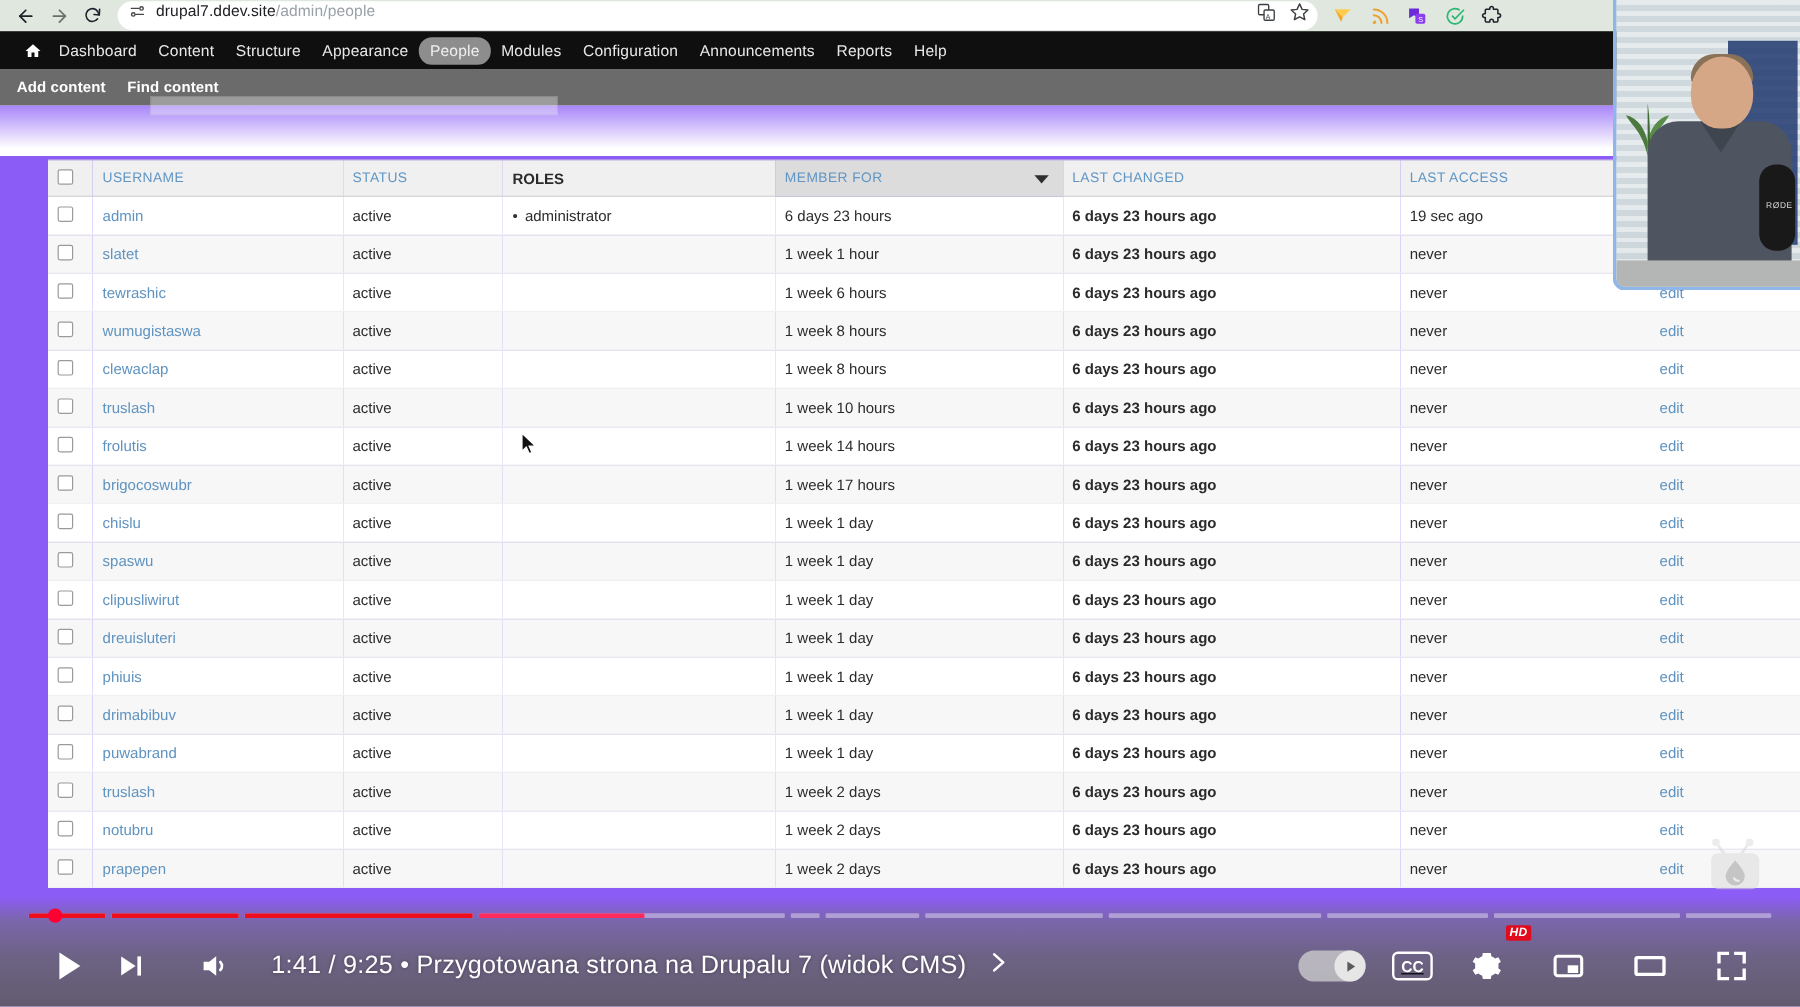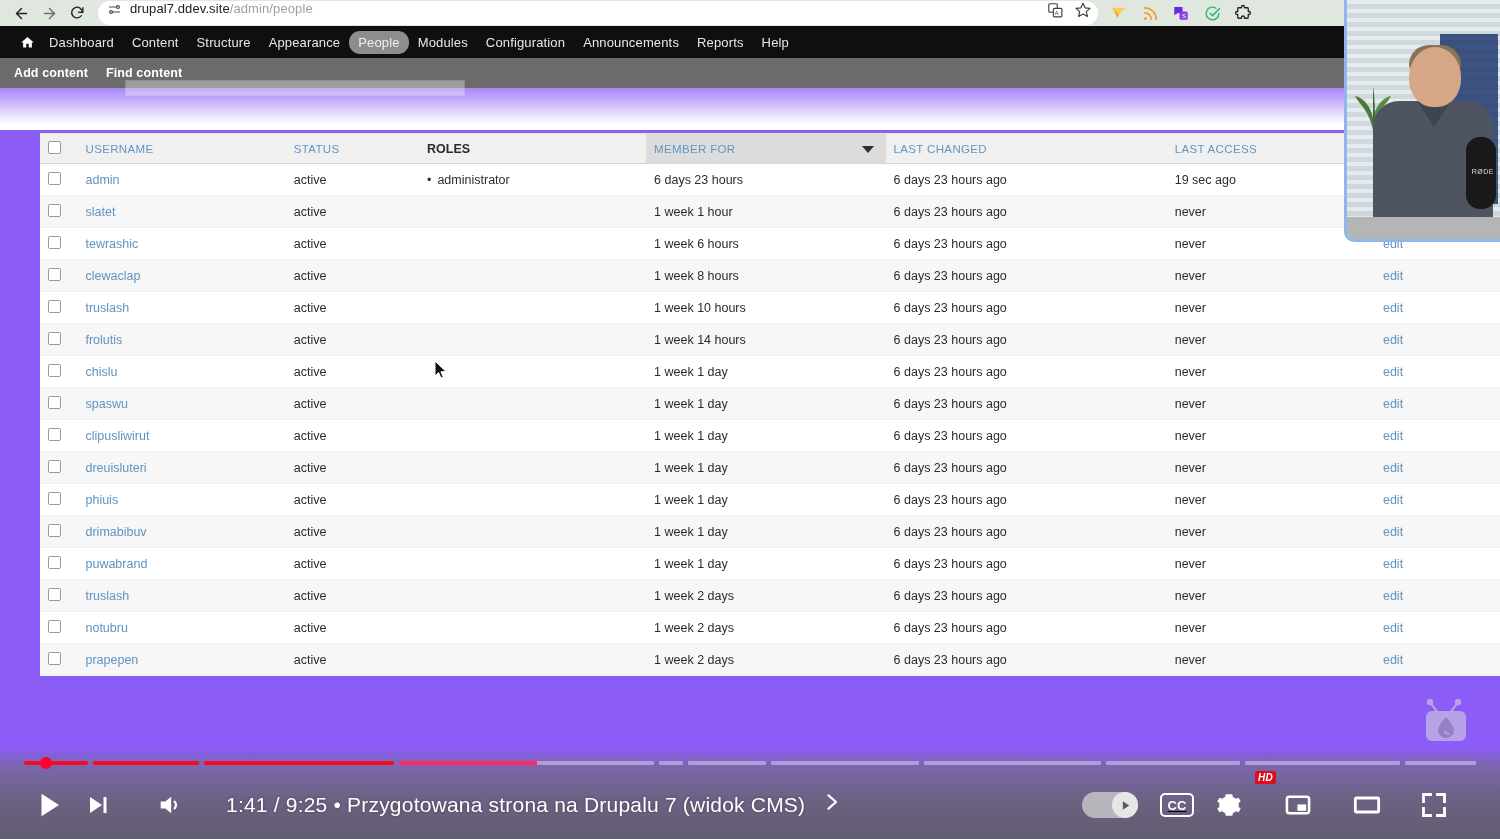--- a/index.html
+++ b/index.html
@@ -110,21 +110,21 @@
   .uname { color: #5f93c0; }
   .editlink { color: #5f93c0; }
   .roles-bullet { display:inline-block; }
   .roles-bullet:before { content:"•"; margin-right: 6px; color:#333; }
 
   .col-cb { width: 36px; }
   .col-user { width: 200px; }
   .col-status { width: 128px; }
   .col-roles { width: 218px; }
   .col-member { width: 230px; }
-  .col-changed { width: 270px; }
+  .col-changed { width: 270px; font-weight: bold; }
   .col-access { width: 200px; }
   .col-ops { width: 120px; }
 
   
   .cursor { position: absolute; left: 434px; top: 360px; z-index: 60; }
 
   
   .webcam {
     position: absolute; top: 0px; right: 0px; width: 156px; height: 242px;
     z-index: 70; overflow: hidden;
@@ -169,21 +169,21 @@
   .scrub-dot {
     position:absolute; left: 40px; bottom: 70px; width: 12px; height: 12px;
     background: #ff0033; border-radius: 50%;
   }
   .yt-row {
     position:absolute; left: 0; bottom: 0; width: 1500px; height: 68px;
     display:flex; align-items:center;
   }
   .yt-left { display:flex; align-items:center; gap: 6px; padding-left: 34px; }
   .yt-right { display:flex; align-items:center; gap: 22px; margin-left:auto; padding-right: 34px; }
-  .yt-btn { width: 46px; height: 46px; display:flex; align-items:center; color:#fff;font-style:italic; }
+  .yt-btn { width: 46px; height: 46px; display:flex; align-items:center; justify-content:center; color:#fff;font-style:italic; }
   .yt-time {
     color: #fff; font-size: 21px; margin-left: 18px; white-space: nowrap; letter-spacing: .2px;
     text-shadow: 0 0 3px rgba(0,0,0,.35);
   }
   .yt-chev { color:#fff; font-size: 24px; margin-left: 10px; }
   .autoplay {
     width: 56px; height: 26px; border-radius: 14px; background: rgba(210,210,210,.75);
     position: relative; display:flex; align-items:center;
   }
   .autoplay .knob {
@@ -367,20 +367,30 @@
             <td class="col-user"><span class="uname">tewrashic</span></td>
             <td class="col-status"><span>active</span></td>
             <td class="col-roles"><span></span></td>
             <td class="col-member"><span>1 week 6 hours</span></td>
             <td class="col-changed"><span>6 days 23 hours ago</span></td>
             <td class="col-access"><span>never</span></td>
             <td class="col-ops"><span class="editlink">edit</span></td>
           </tr>
           <tr>
             <td class="col-cb"><span class="cb"></span></td>
+            <td class="col-user"><span class="uname">wumugistaswa</span></td>
+            <td class="col-status"><span>active</span></td>
+            <td class="col-roles"><span></span></td>
+            <td class="col-member"><span>1 week 8 hours</span></td>
+            <td class="col-changed"><span>6 days 23 hours ago</span></td>
+            <td class="col-access"><span>never</span></td>
+            <td class="col-ops"><span class="editlink">edit</span></td>
+          </tr>
+          <tr>
+            <td class="col-cb"><span class="cb"></span></td>
             <td class="col-user"><span class="uname">clewaclap</span></td>
             <td class="col-status"><span>active</span></td>
             <td class="col-roles"><span></span></td>
             <td class="col-member"><span>1 week 8 hours</span></td>
             <td class="col-changed"><span>6 days 23 hours ago</span></td>
             <td class="col-access"><span>never</span></td>
             <td class="col-ops"><span class="editlink">edit</span></td>
           </tr>
           <tr>
             <td class="col-cb"><span class="cb"></span></td>
@@ -391,20 +401,30 @@
             <td class="col-changed"><span>6 days 23 hours ago</span></td>
             <td class="col-access"><span>never</span></td>
             <td class="col-ops"><span class="editlink">edit</span></td>
           </tr>
           <tr>
             <td class="col-cb"><span class="cb"></span></td>
             <td class="col-user"><span class="uname">frolutis</span></td>
             <td class="col-status"><span>active</span></td>
             <td class="col-roles"><span></span></td>
             <td class="col-member"><span>1 week 14 hours</span></td>
+            <td class="col-changed"><span>6 days 23 hours ago</span></td>
+            <td class="col-access"><span>never</span></td>
+            <td class="col-ops"><span class="editlink">edit</span></td>
+          </tr>
+          <tr>
+            <td class="col-cb"><span class="cb"></span></td>
+            <td class="col-user"><span class="uname">brigocoswubr</span></td>
+            <td class="col-status"><span>active</span></td>
+            <td class="col-roles"><span></span></td>
+            <td class="col-member"><span>1 week 17 hours</span></td>
             <td class="col-changed"><span>6 days 23 hours ago</span></td>
             <td class="col-access"><span>never</span></td>
             <td class="col-ops"><span class="editlink">edit</span></td>
           </tr>
           <tr>
             <td class="col-cb"><span class="cb"></span></td>
             <td class="col-user"><span class="uname">chislu</span></td>
             <td class="col-status"><span>active</span></td>
             <td class="col-roles"><span></span></td>
             <td class="col-member"><span>1 week 1 day</span></td>

